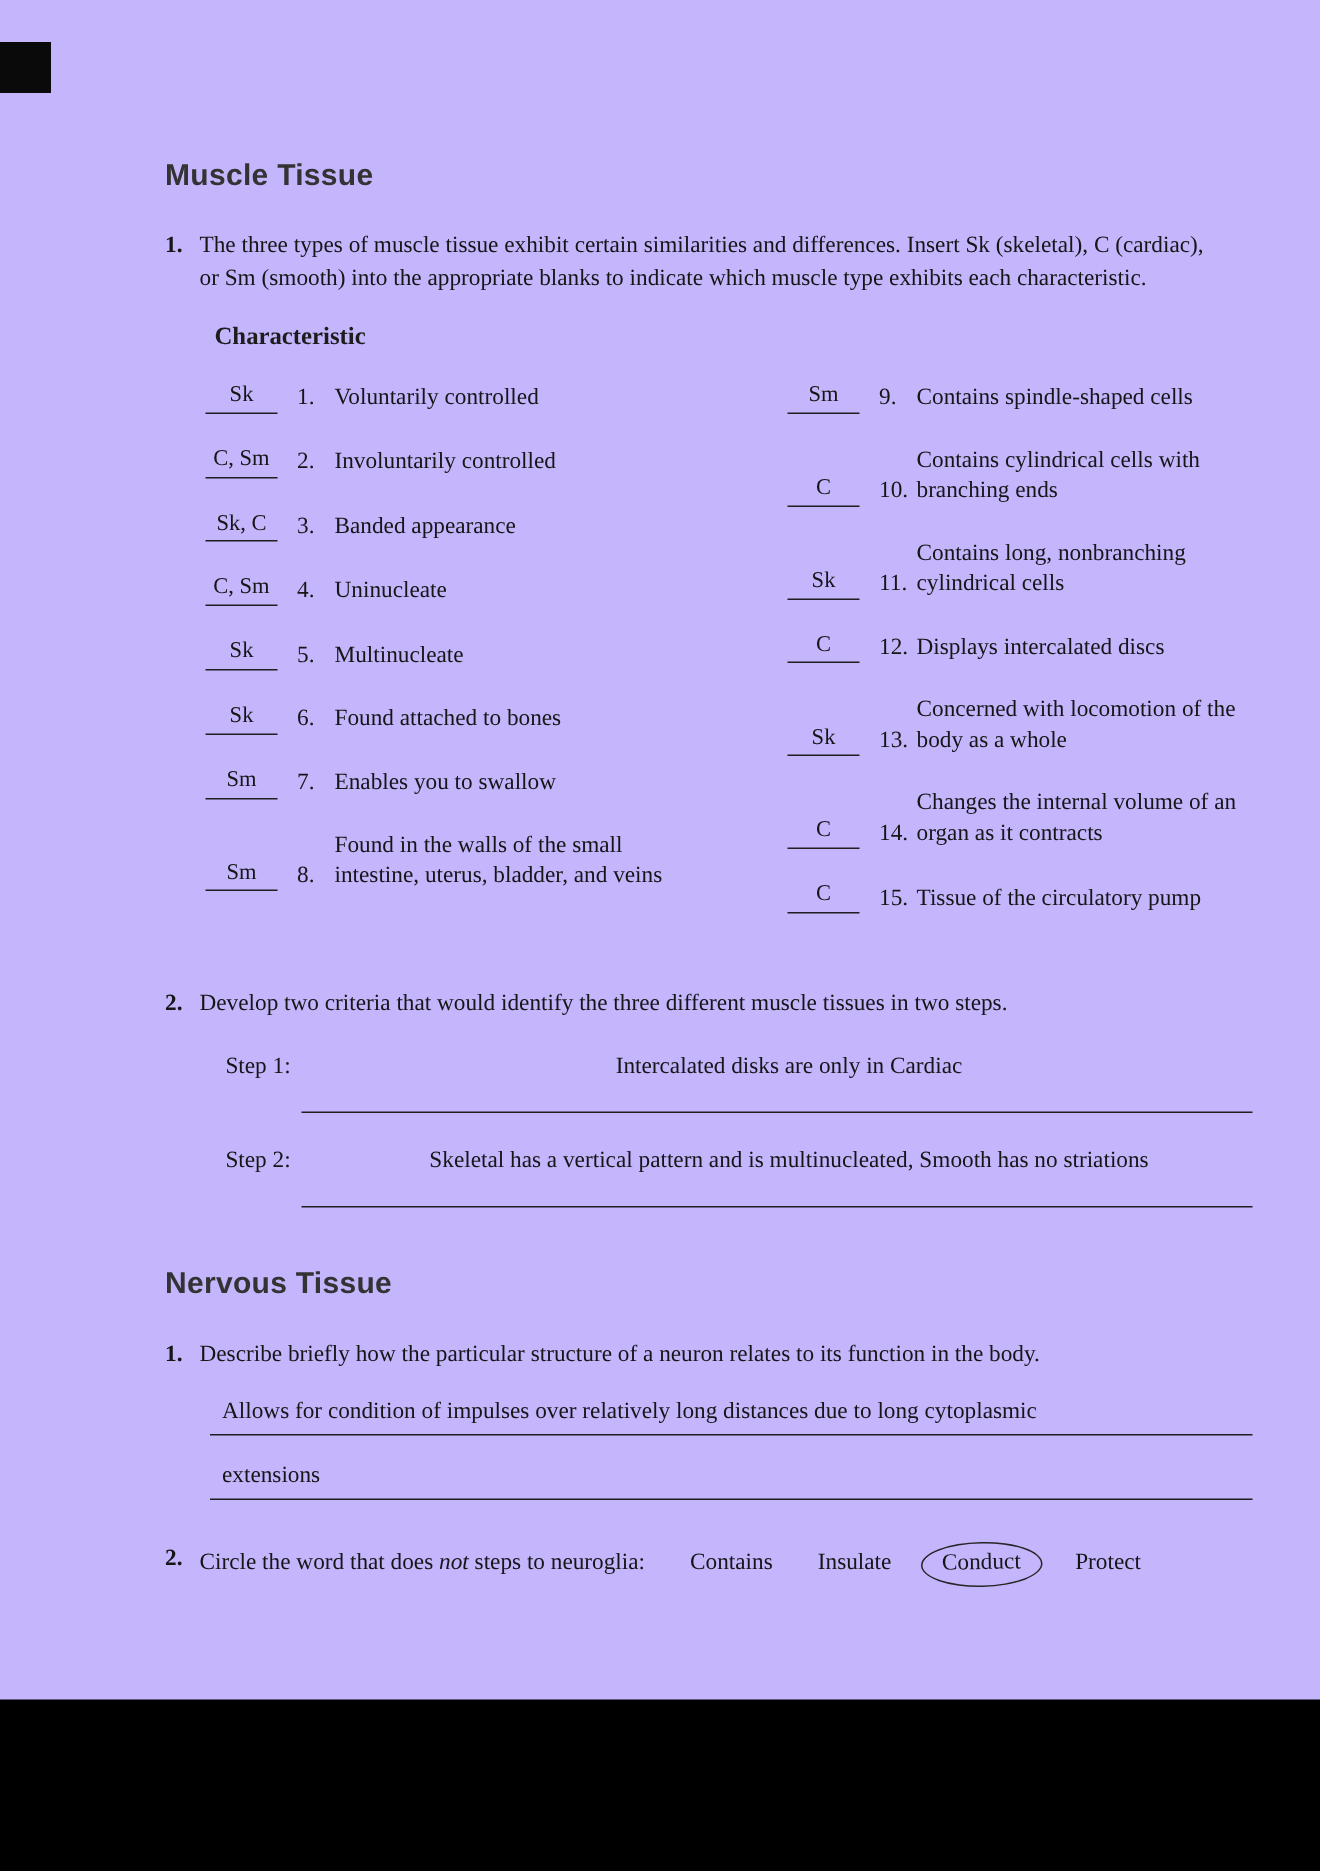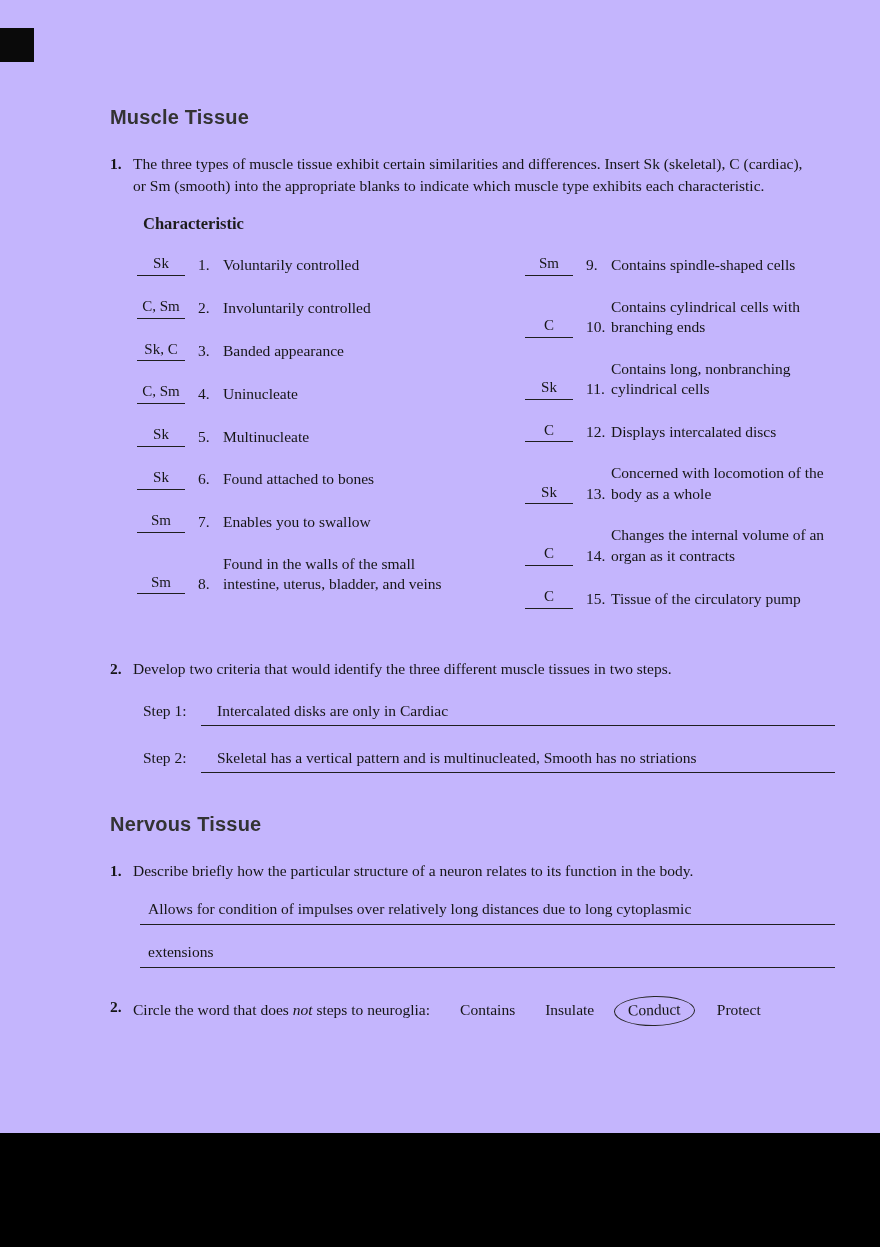--- a/index.html
+++ b/index.html
@@ -23,24 +23,24 @@
   .col-right { width:312px; }
 
   .ci { display:flex; align-items:flex-end; margin-bottom:21px; font-size:15.5px; line-height:1.32; }
   .blank { width:48px; flex-shrink:0; border-bottom:1.5px solid #1f1f1f; text-align:center; margin-right:13px; }
   .ans { font-size:15px; position:relative; top:-1px; }
   .cnum { min-width:25px; flex-shrink:0; }
   .ctext { width:234px; }
   .col-right .ctext { width:222px; }
 
   .q2m { margin-top:28px; }
-  .steps { margin:22px 0 0 33px; }
+  .steps { margin:22px 0 0 33px;text-align:center; }
   .step { display:flex; align-items:baseline; margin-bottom:23px; font-size:15.5px; }
   .step-label { width:58px; flex-shrink:0; }
-  .step-line { flex:1; border-bottom:1.5px solid #1f1f1f; padding:0 0 5px 16px; }
+  .step-line { flex:1; border-bottom:1.5px solid #1f1f1f; padding:0 0 21px 16px; }
 
   .sec2 { margin-top:40px; }
 
   .ans-line { margin:18px 0 0 30px; border-bottom:1.5px solid #1f1f1f; padding:0 0 6px 8px; font-size:15.5px; }
 
   .neuro-row .qtext { white-space:nowrap; max-width:none; }
   .opt { margin-left:30px; }
   .opt-tight { margin-left:22px;text-align:right; }
   .circled { display:inline-block; border:1.6px solid #262626; border-radius:50%; padding:2px 13px 4px; margin-left:20px; transform:rotate(-1deg); }
   .it { font-style:italic; }

